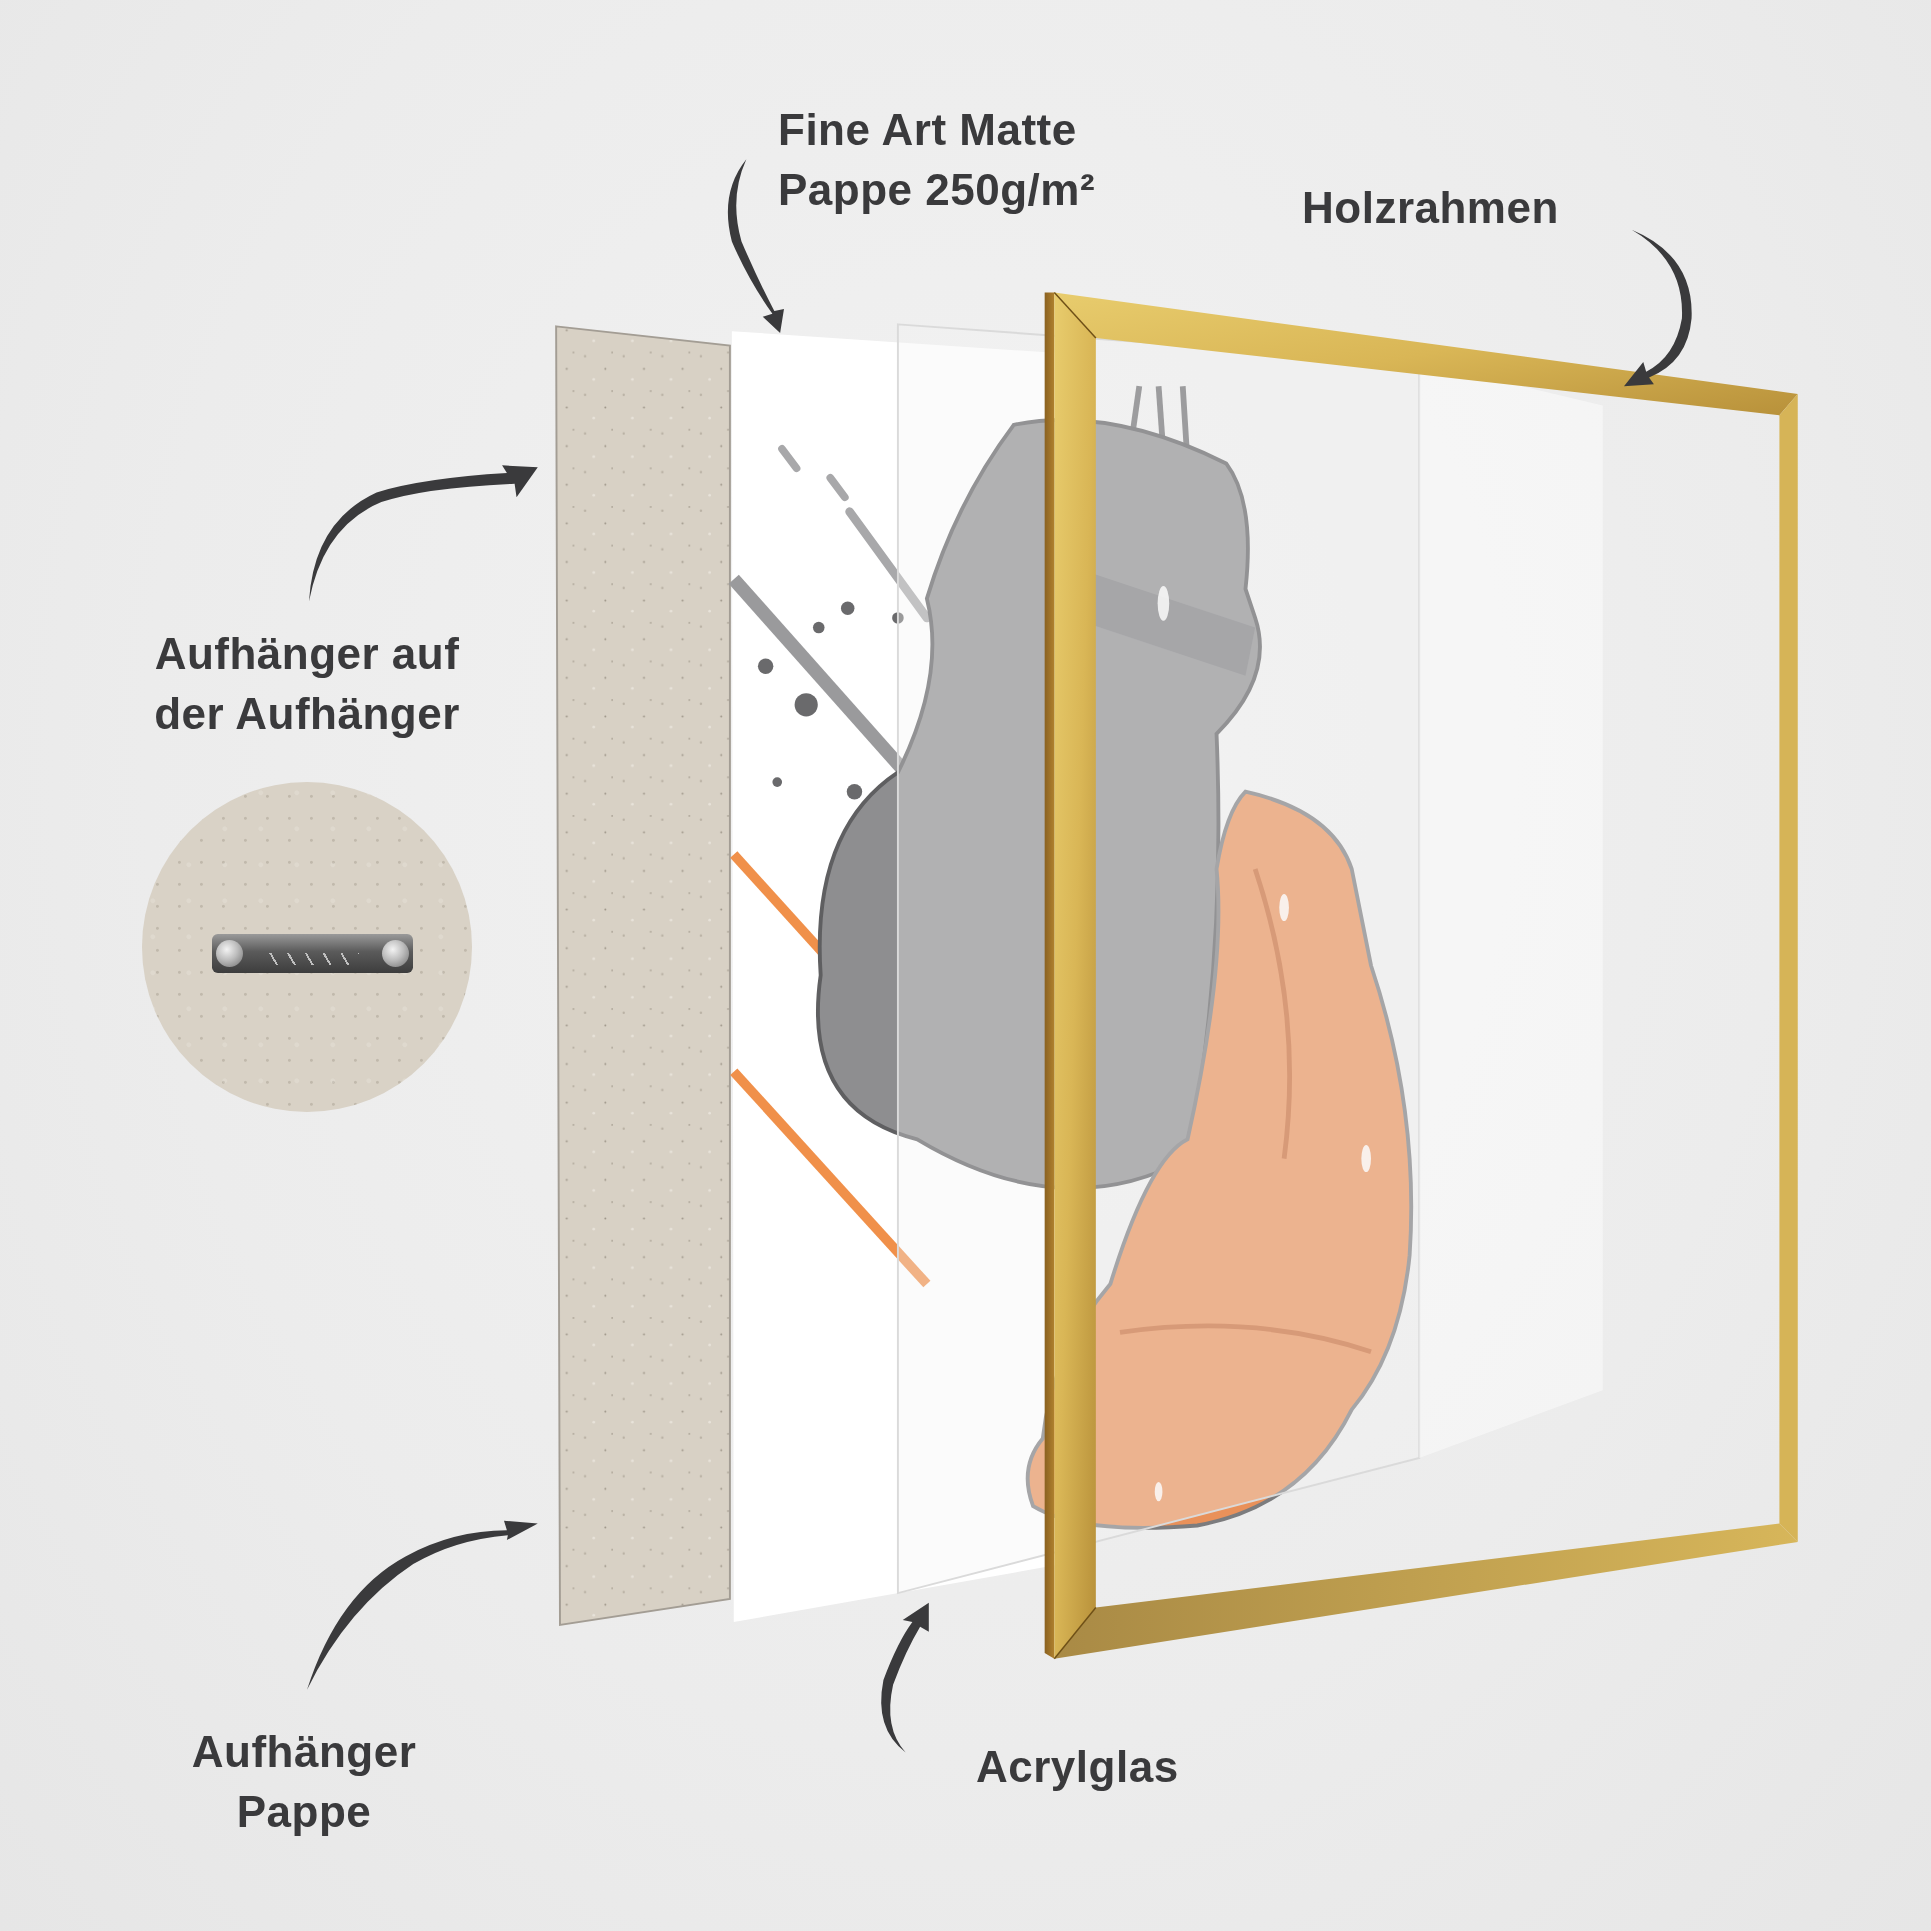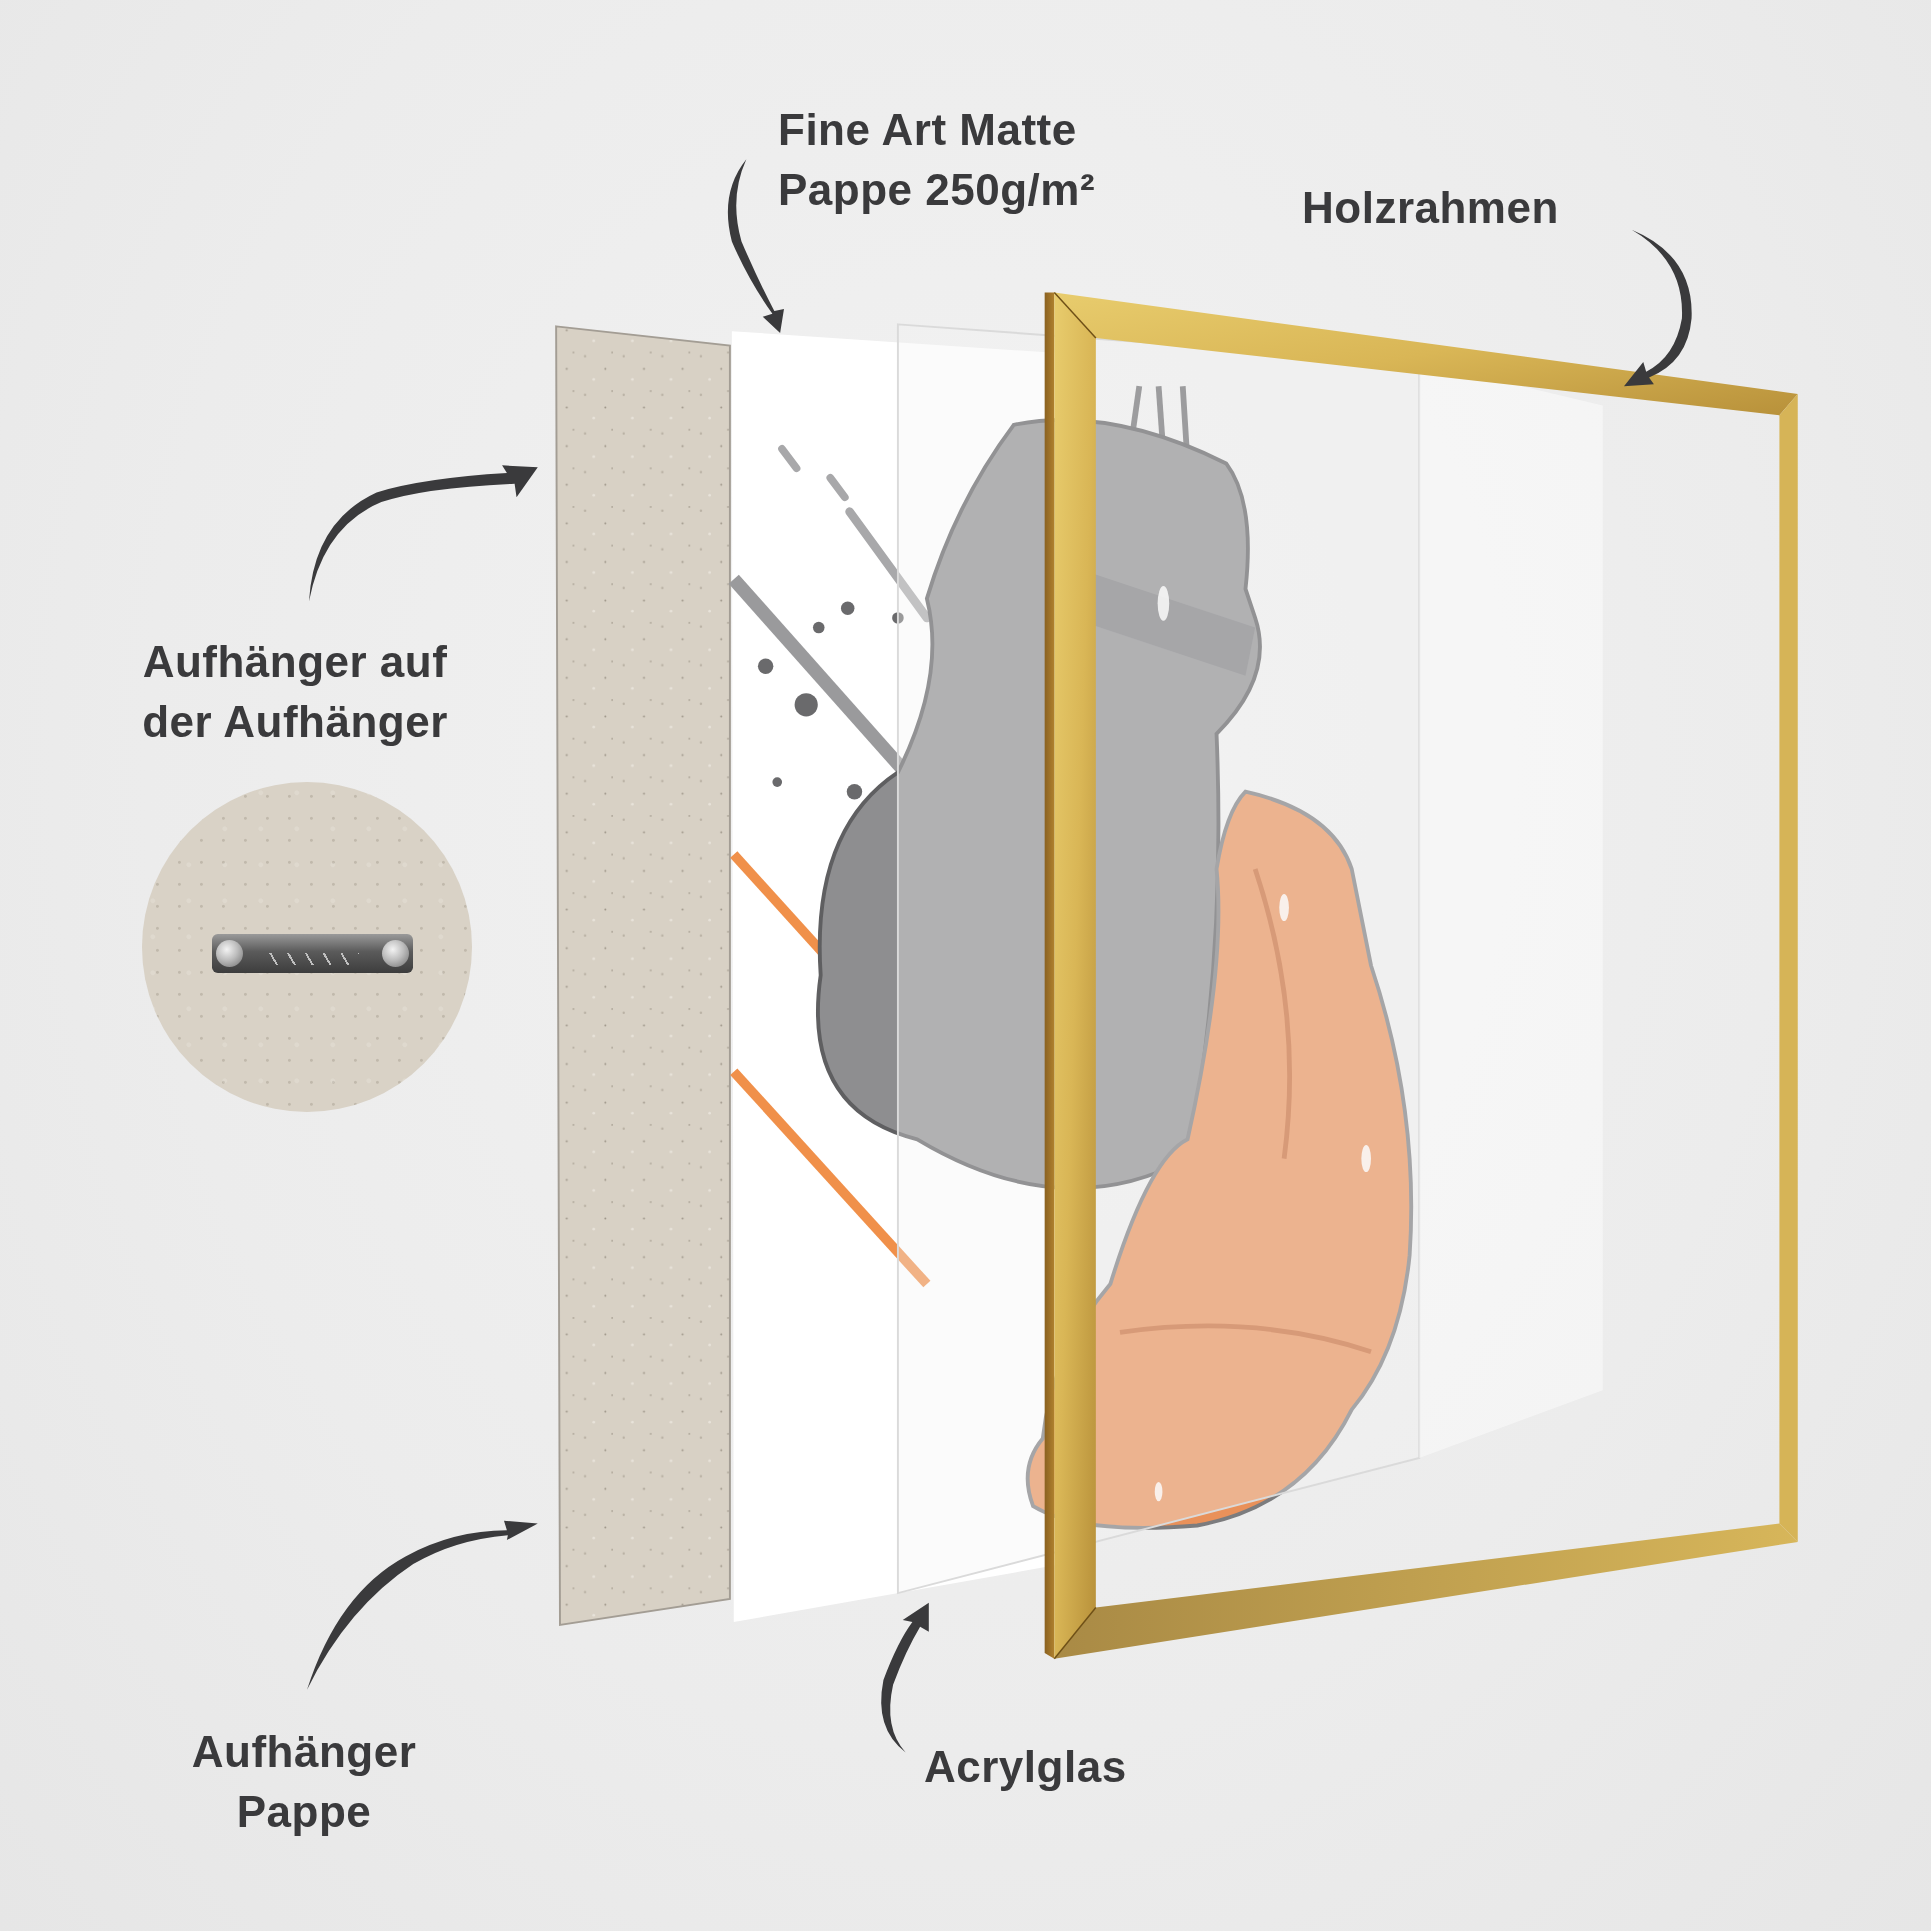--- a/index.html
+++ b/index.html
@@ -163,28 +163,28 @@
 
   <div class="label" style="left:778px; top:100px;">
     <span>Fine Art Matte</span>
     <span>Pappe 250g/m²</span>
   </div>
 
   <div class="label" style="left:1302px; top:178px;">
     <span>Holzrahmen</span>
   </div>
 
-  <div class="label center" style="left:102px; top:624px; width:386px;margin-top:8px;">
+  <div class="label center" style="left:114px; top:624px; width:386px;">
     <span>Aufhänger auf</span>
     <span>der Aufhänger</span>
   </div>
 
   <div class="label center" style="left:159px; top:1722px; width:290px;">
     <span>Aufhänger</span>
     <span>Pappe</span>
   </div>
 
-  <div class="label" style="left:924px; top:1737px;text-align:center;">
+  <div class="label" style="left:976px; top:1737px;text-align:center;">
     <span>Acrylglas</span>
   </div>
 
 </div>
 
 
 </body></html>

